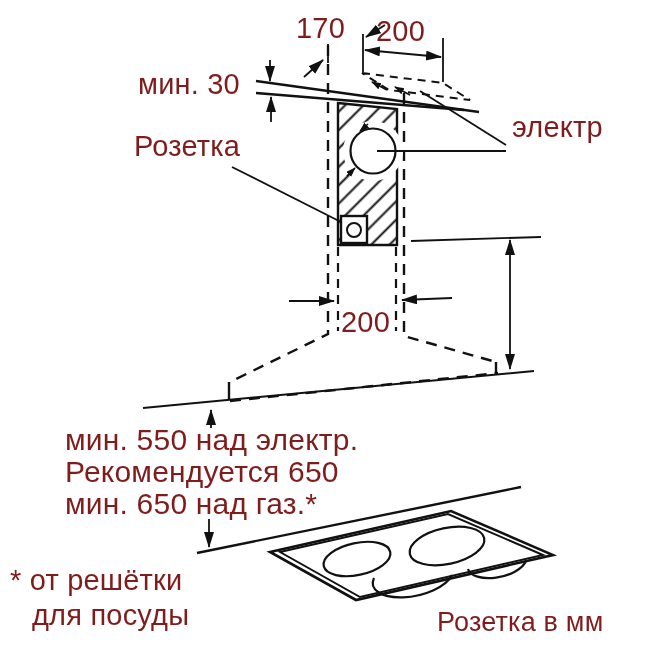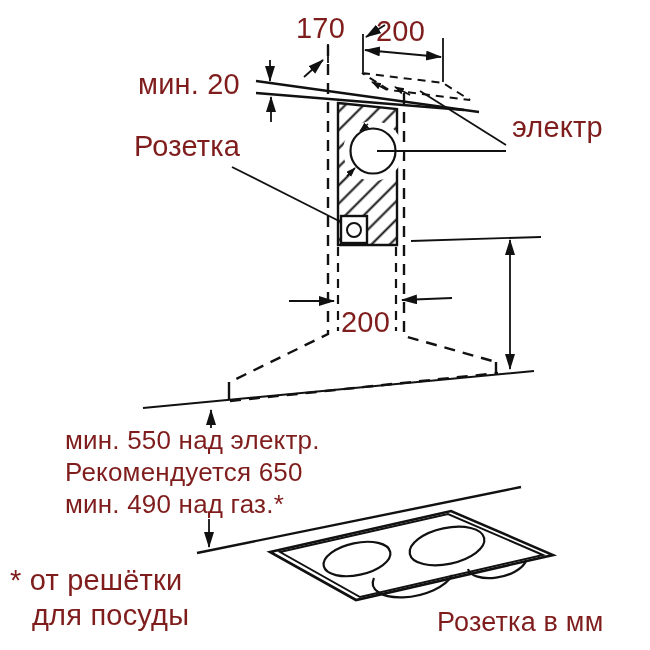--- a/index.html
+++ b/index.html
@@ -7,21 +7,21 @@
     position:relative;width:650px;height:650px;background:#ffffff;
     overflow:hidden;font-family:"Liberation Sans","DejaVu Sans",sans-serif;
     color:#111111;
   }
   .stage svg{position:absolute;left:0;top:0;}
   .lbl{
     position:absolute;font-size:29px;line-height:1.08;white-space:nowrap;
     color:#7f1d1d;letter-spacing:0.2px;
   }
   .lbl .row{display:block;}
-  .fs30{font-size:26px;line-height:32px;}
+  .fs30{font-size:30px;line-height:32px;}
   .fs27{font-size:27px;}
   .lh35 .row{line-height:35px;}
   .mask{background:#ffffff;padding:0 3px;}
   .indent{margin-left:22px;}
 </style>
 </head>
 <body>
 
 <div class="stage">
 
@@ -123,33 +123,33 @@
       <polygon points="280,552 448,514 543,555 360,597" stroke-width="2"></polygon>
       <ellipse cx="357" cy="559" rx="34" ry="16" transform="rotate(-12 357 559)" stroke-width="2.2"></ellipse>
       <ellipse cx="447" cy="546" rx="38" ry="18" transform="rotate(-12 447 546)" stroke-width="2.2"></ellipse>
       <path d="M 374 578 A 40 19 -12 0 0 452 575" stroke-width="2.2"></path>
       <path d="M 468 569 A 30 15 -12 0 0 526 561" stroke-width="2.2"></path>
     </g>
   </svg>
 
   <div class="lbl" style="left:296px;top:13px;">170</div>
   <div class="lbl" style="left:376px;top:16px;">200</div>
-  <div class="lbl" style="left:138px;top:69px;">мин. 20</div>
+  <div class="lbl" style="left:138px;top:69px;">мин. 30</div>
   <div class="lbl" style="left:134px;top:131px;">Розетка</div>
 
   <div class="lbl lh35" style="left:512px;top:110px;">
     <span class="row">электр</span>
   </div>
 
   <div class="lbl" style="left:341px;top:307px;">200</div>
 
   <div class="lbl fs30" style="left:65px;top:424px;">
     <span class="row">мин. 550 над электр.</span>
     <span class="row">Рекомендуется 650</span>
-    <span class="row">мин. 490 над газ.*</span>
+    <span class="row">мин. 650 над газ.*</span>
   </div>
 
   <div class="lbl lh35" style="left:10px;top:563px;">
     <span class="row">* от решётки</span>
     <span class="row indent">для посуды</span>
   </div>
 
   <div class="lbl fs27" style="left:437px;top:608px;">Розетка в мм</div>
 
 </div>

